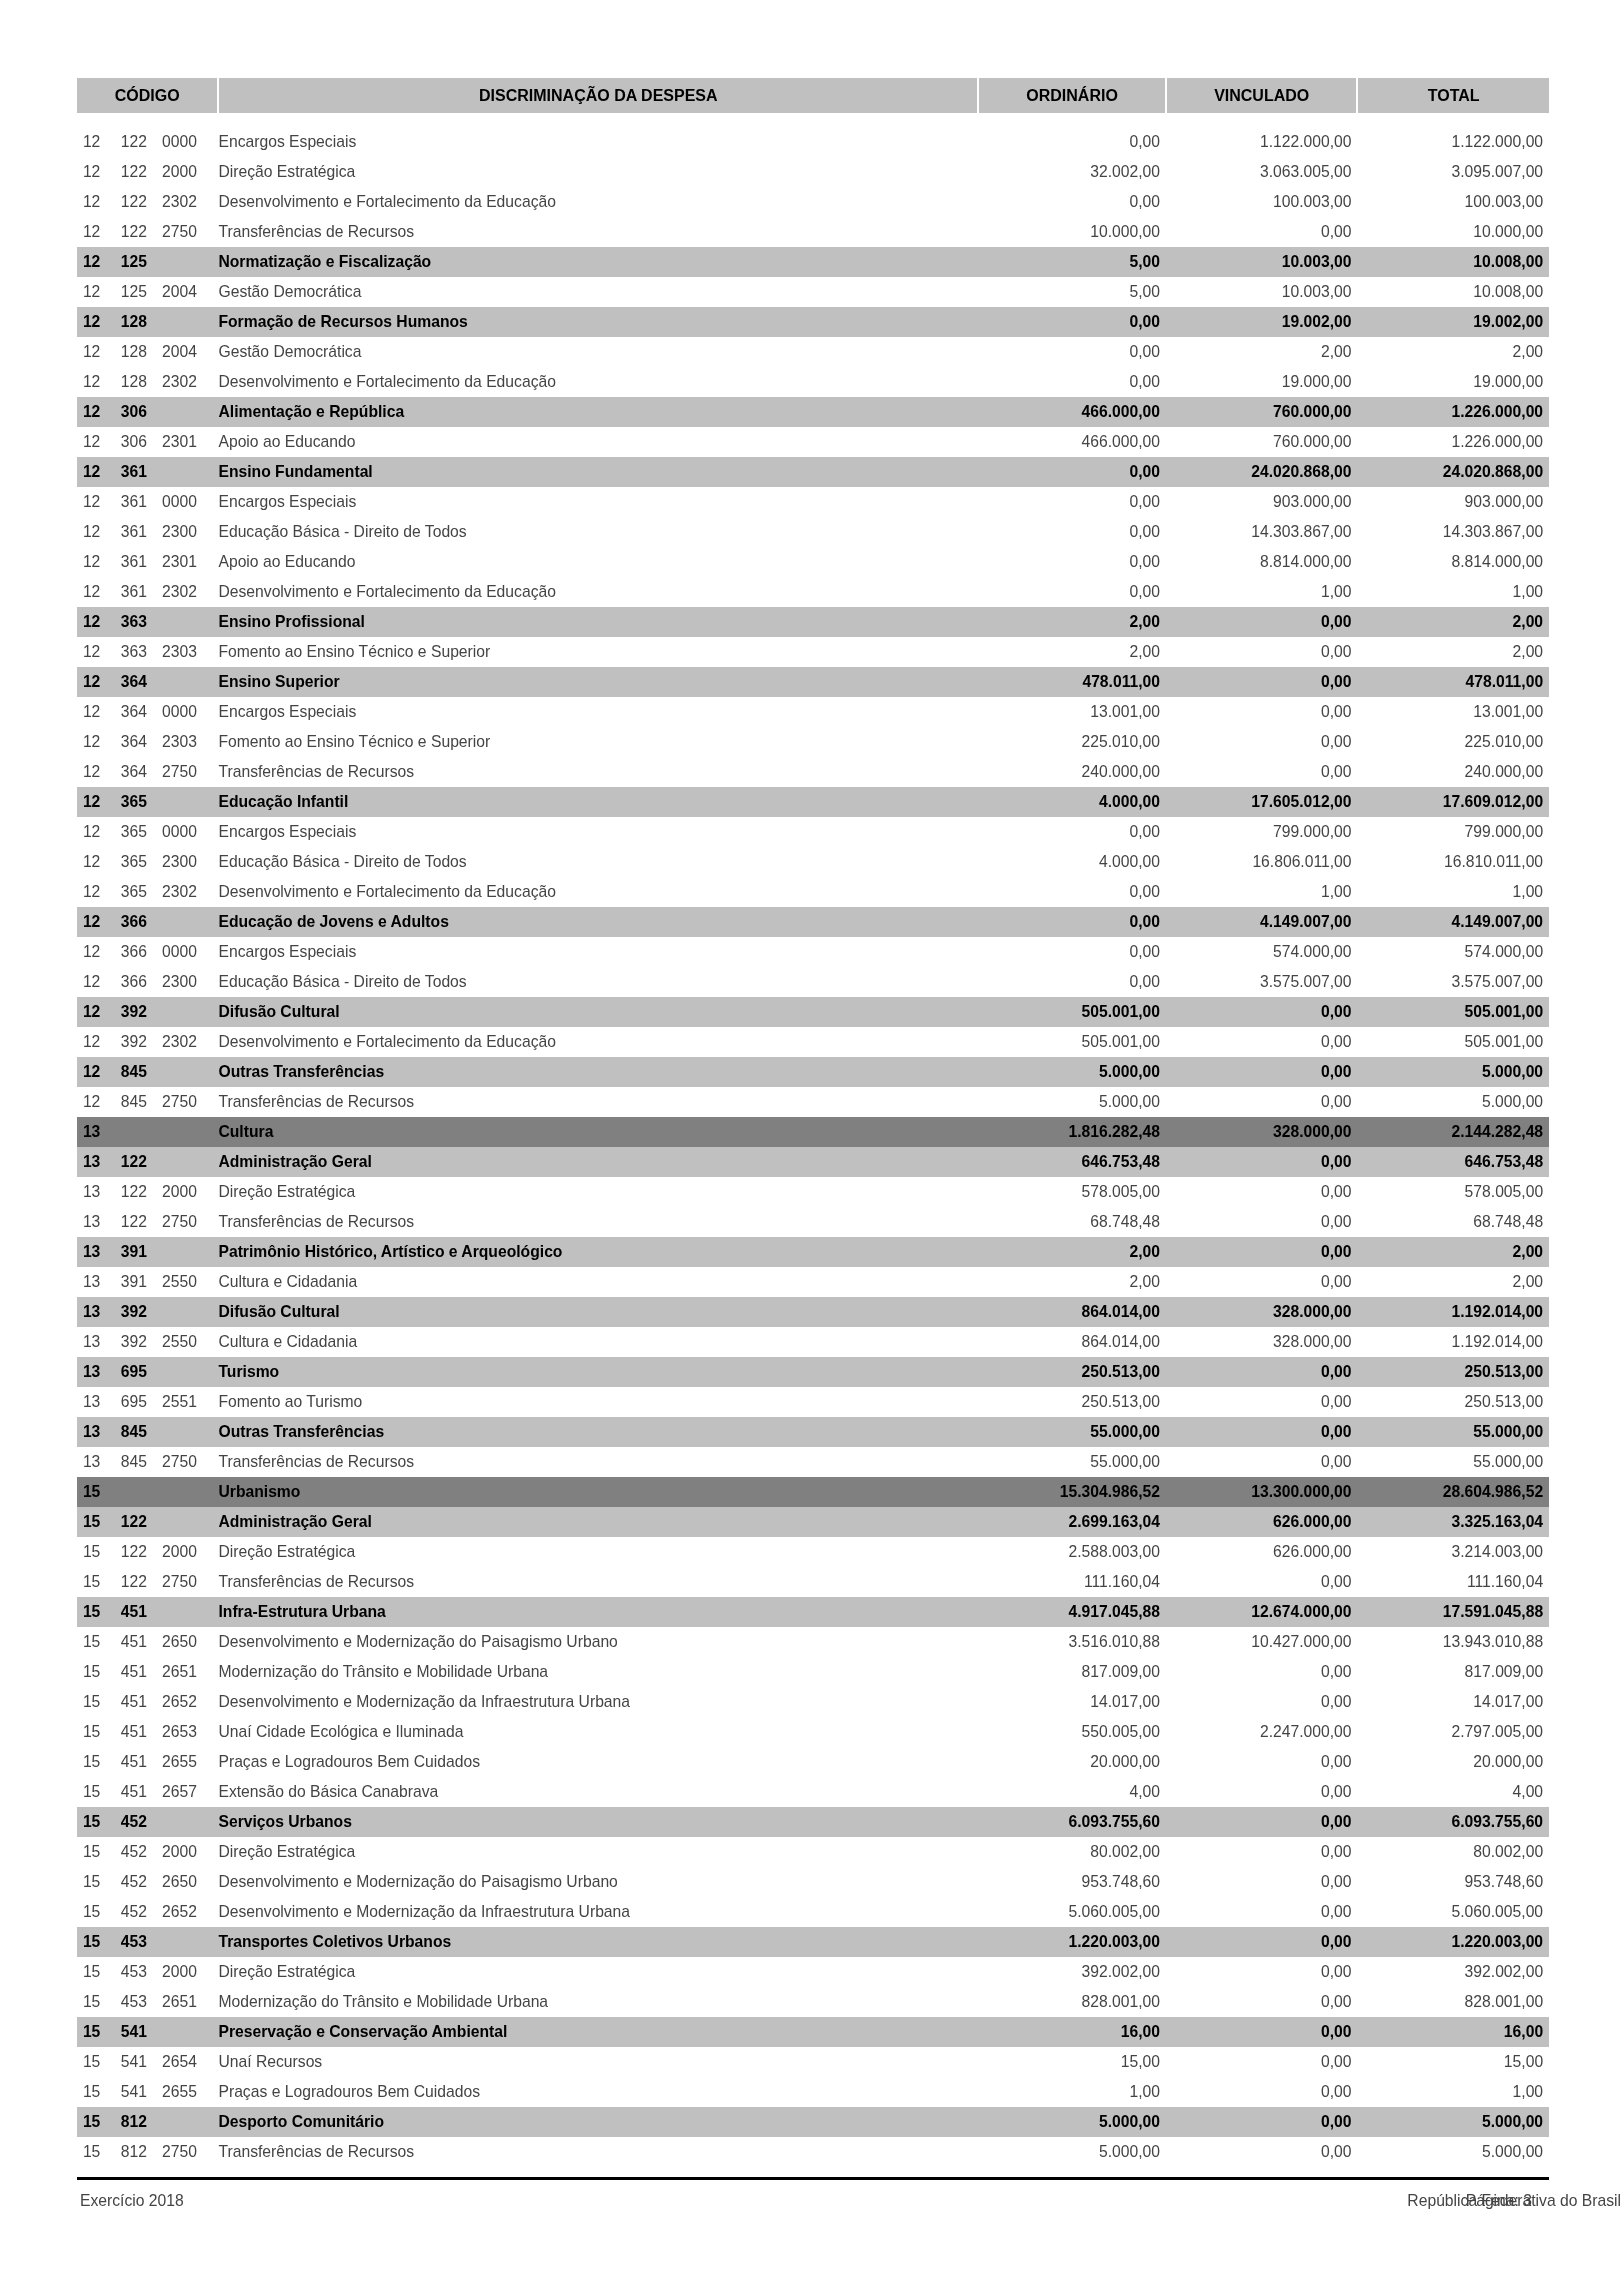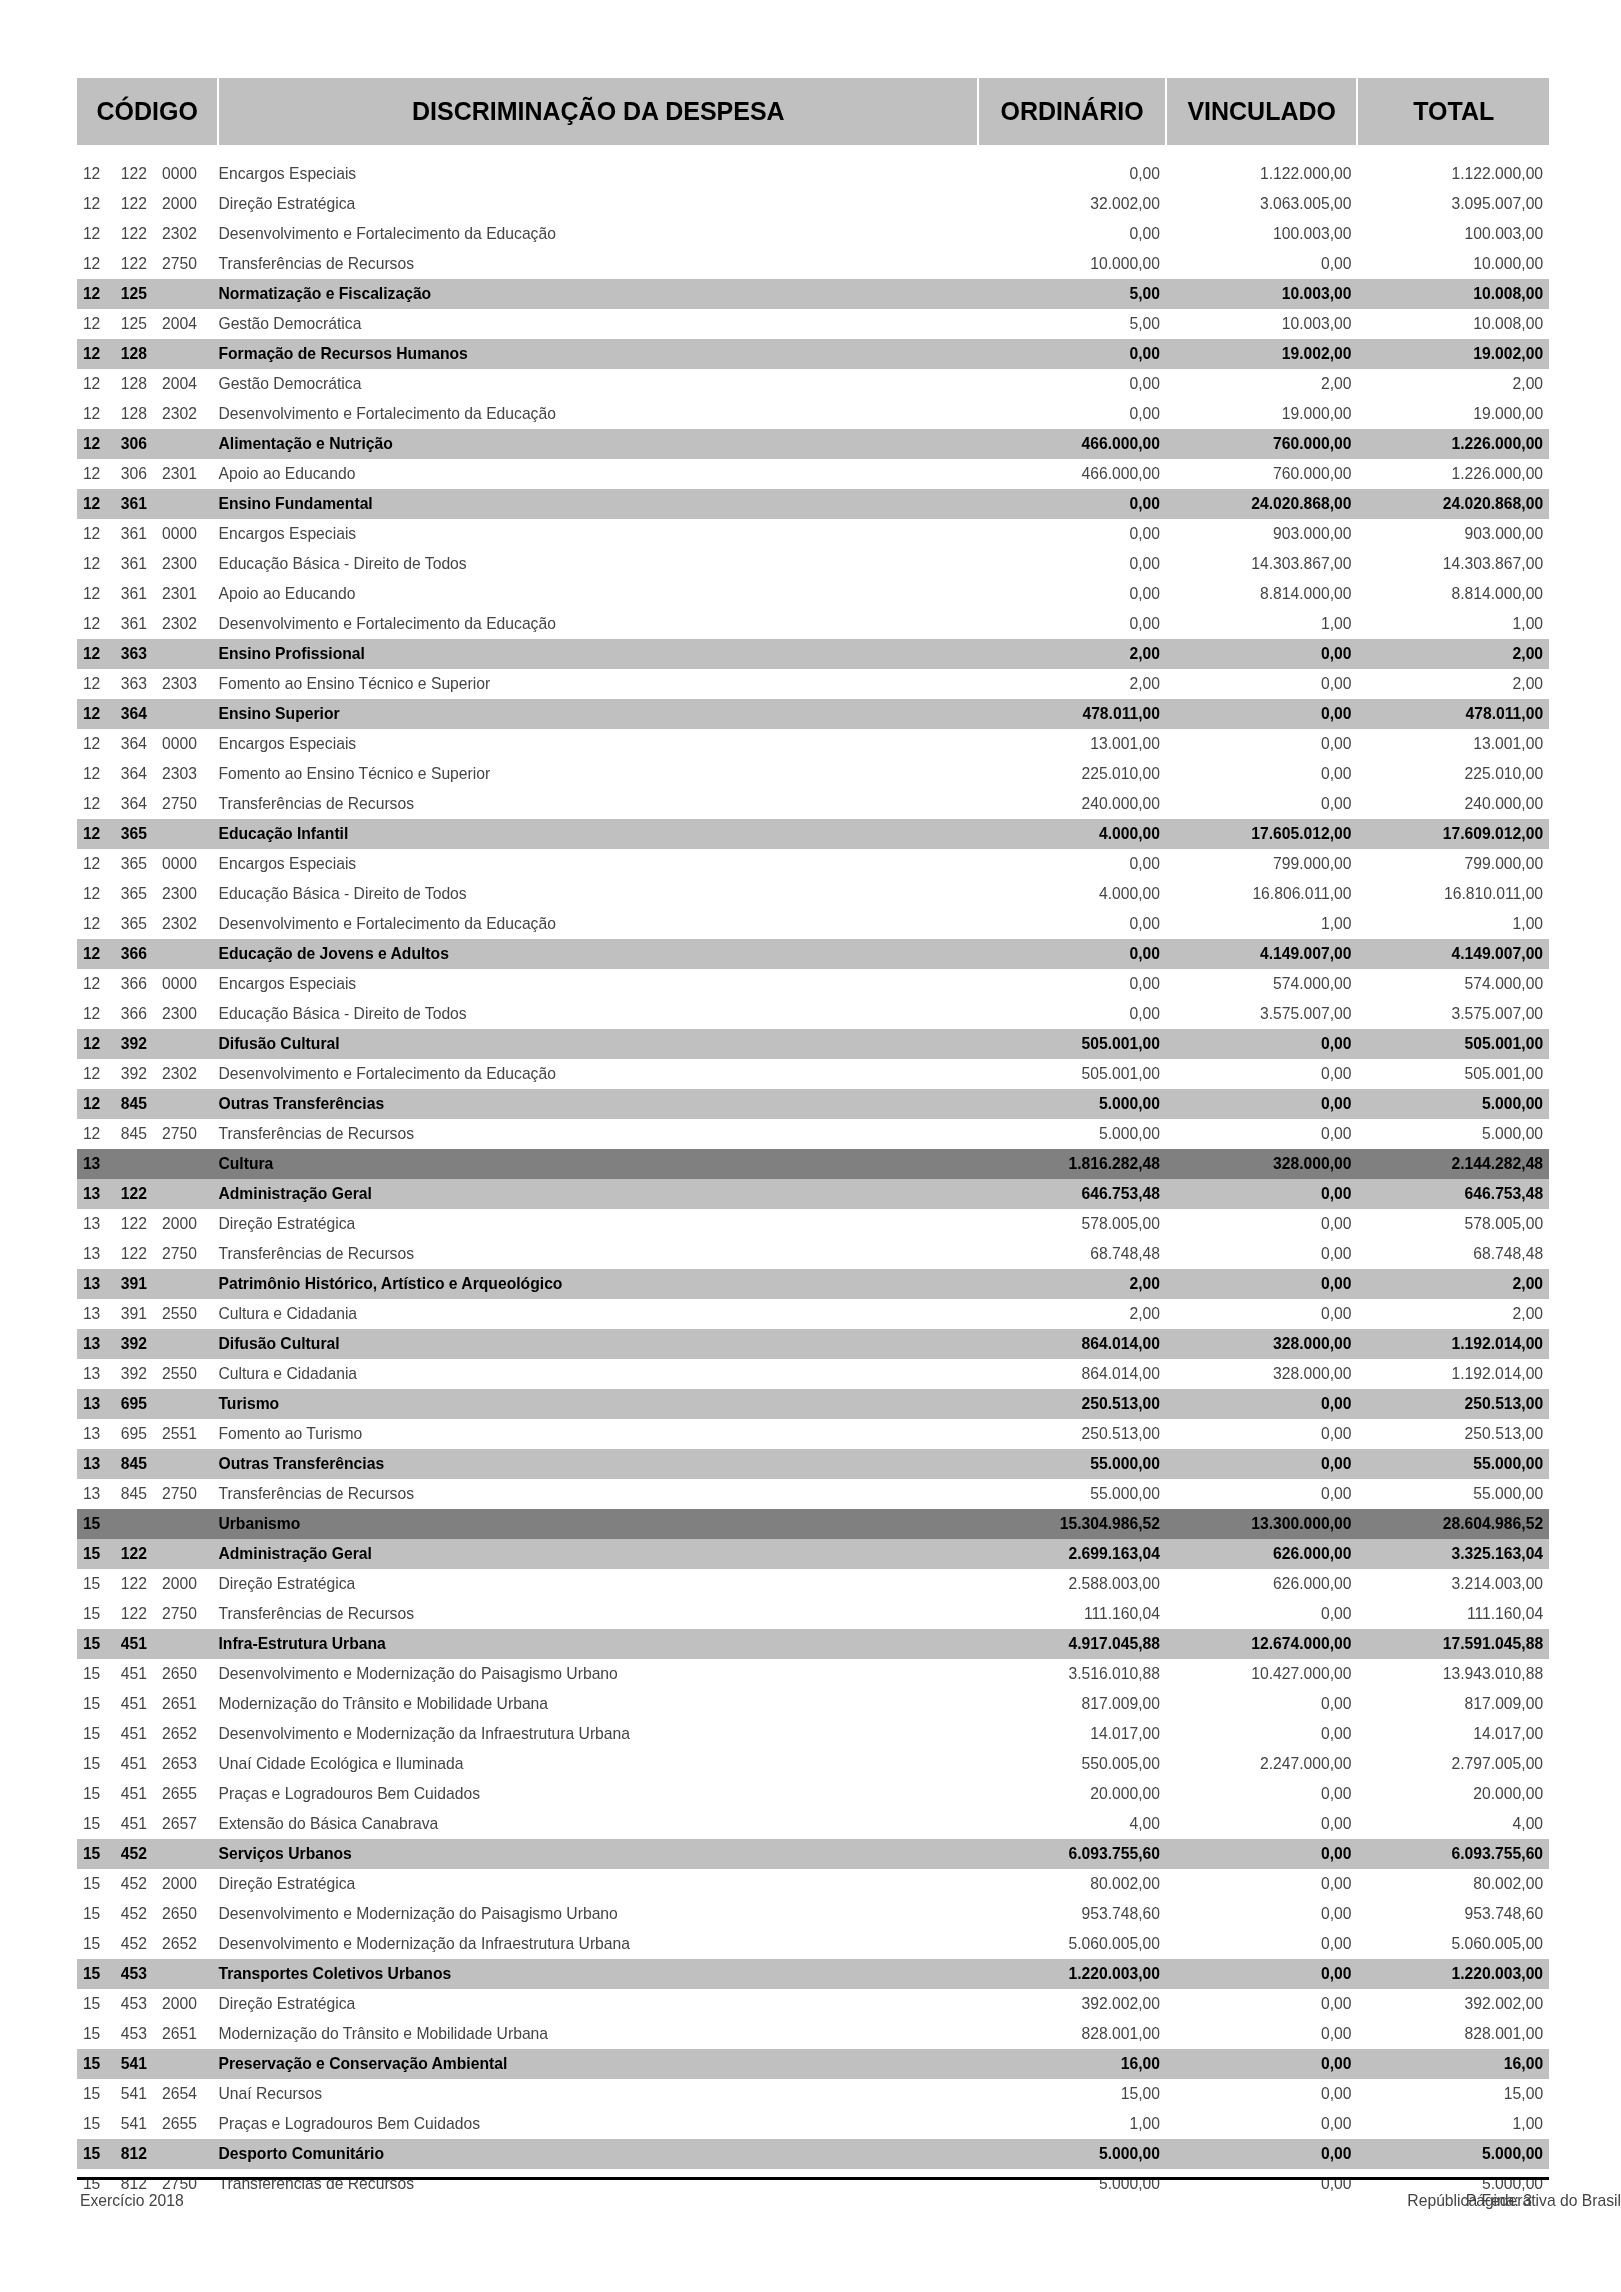--- a/index.html
+++ b/index.html
@@ -1,19 +1,19 @@
 <!DOCTYPE html>
 <html><head>
 <meta charset="utf-8">
 <style>
   html, body { margin:0; padding:0; background:#ffffff; }
   body { width:1621px; height:2293px; position:relative; font-family:"Liberation Sans", sans-serif; color:#333; }
   .page { position:absolute; left:77px; top:78px; width:1472px; }
   table { border-collapse:collapse; width:1472px; table-layout:fixed; }
-  th { background:#c0c0c0; color:#000; font-weight:bold; font-size:25px; height:35px; padding:16px; border-right:2px solid #ffffff; }
+  th { background:#c0c0c0; color:#000; font-weight:bold; font-size:16px; height:35px; padding:0; border-right:2px solid #ffffff; }
   th:last-child { border-right:none; }
   th.desc { text-align:center;margin-left:21px; }
   .spacer td { height:13.7px; padding:0; }
   td { font-size:15.7px; height:30px; padding:0; white-space:nowrap; overflow:hidden; }
   td.c1 { width:29px; padding-left:5.9px; }
   td.c2 { width:33px; }
   td.c3 { width:45px; }
   td.desc { padding-left:0; }
   td.num { text-align:right; padding-right:5.9px; }
   tr.detail td { color:#444; background:#fff; }
@@ -130,21 +130,21 @@
           <td class="c3">2302</td>
           <td class="desc">Desenvolvimento e Fortalecimento da Educação</td>
           <td class="num">0,00</td>
           <td class="num">19.000,00</td>
           <td class="num">19.000,00</td>
         </tr>
         <tr class="sub">
           <td class="c1">12</td>
           <td class="c2">306</td>
           <td class="c3"></td>
-          <td class="desc">Alimentação e Nutrição</td>
+          <td class="desc">Alimentação e República</td>
           <td class="num">466.000,00</td>
           <td class="num">760.000,00</td>
           <td class="num">1.226.000,00</td>
         </tr>
         <tr class="detail">
           <td class="c1">12</td>
           <td class="c2">306</td>
           <td class="c3">2301</td>
           <td class="desc">Apoio ao Educando</td>
           <td class="num">466.000,00</td>

